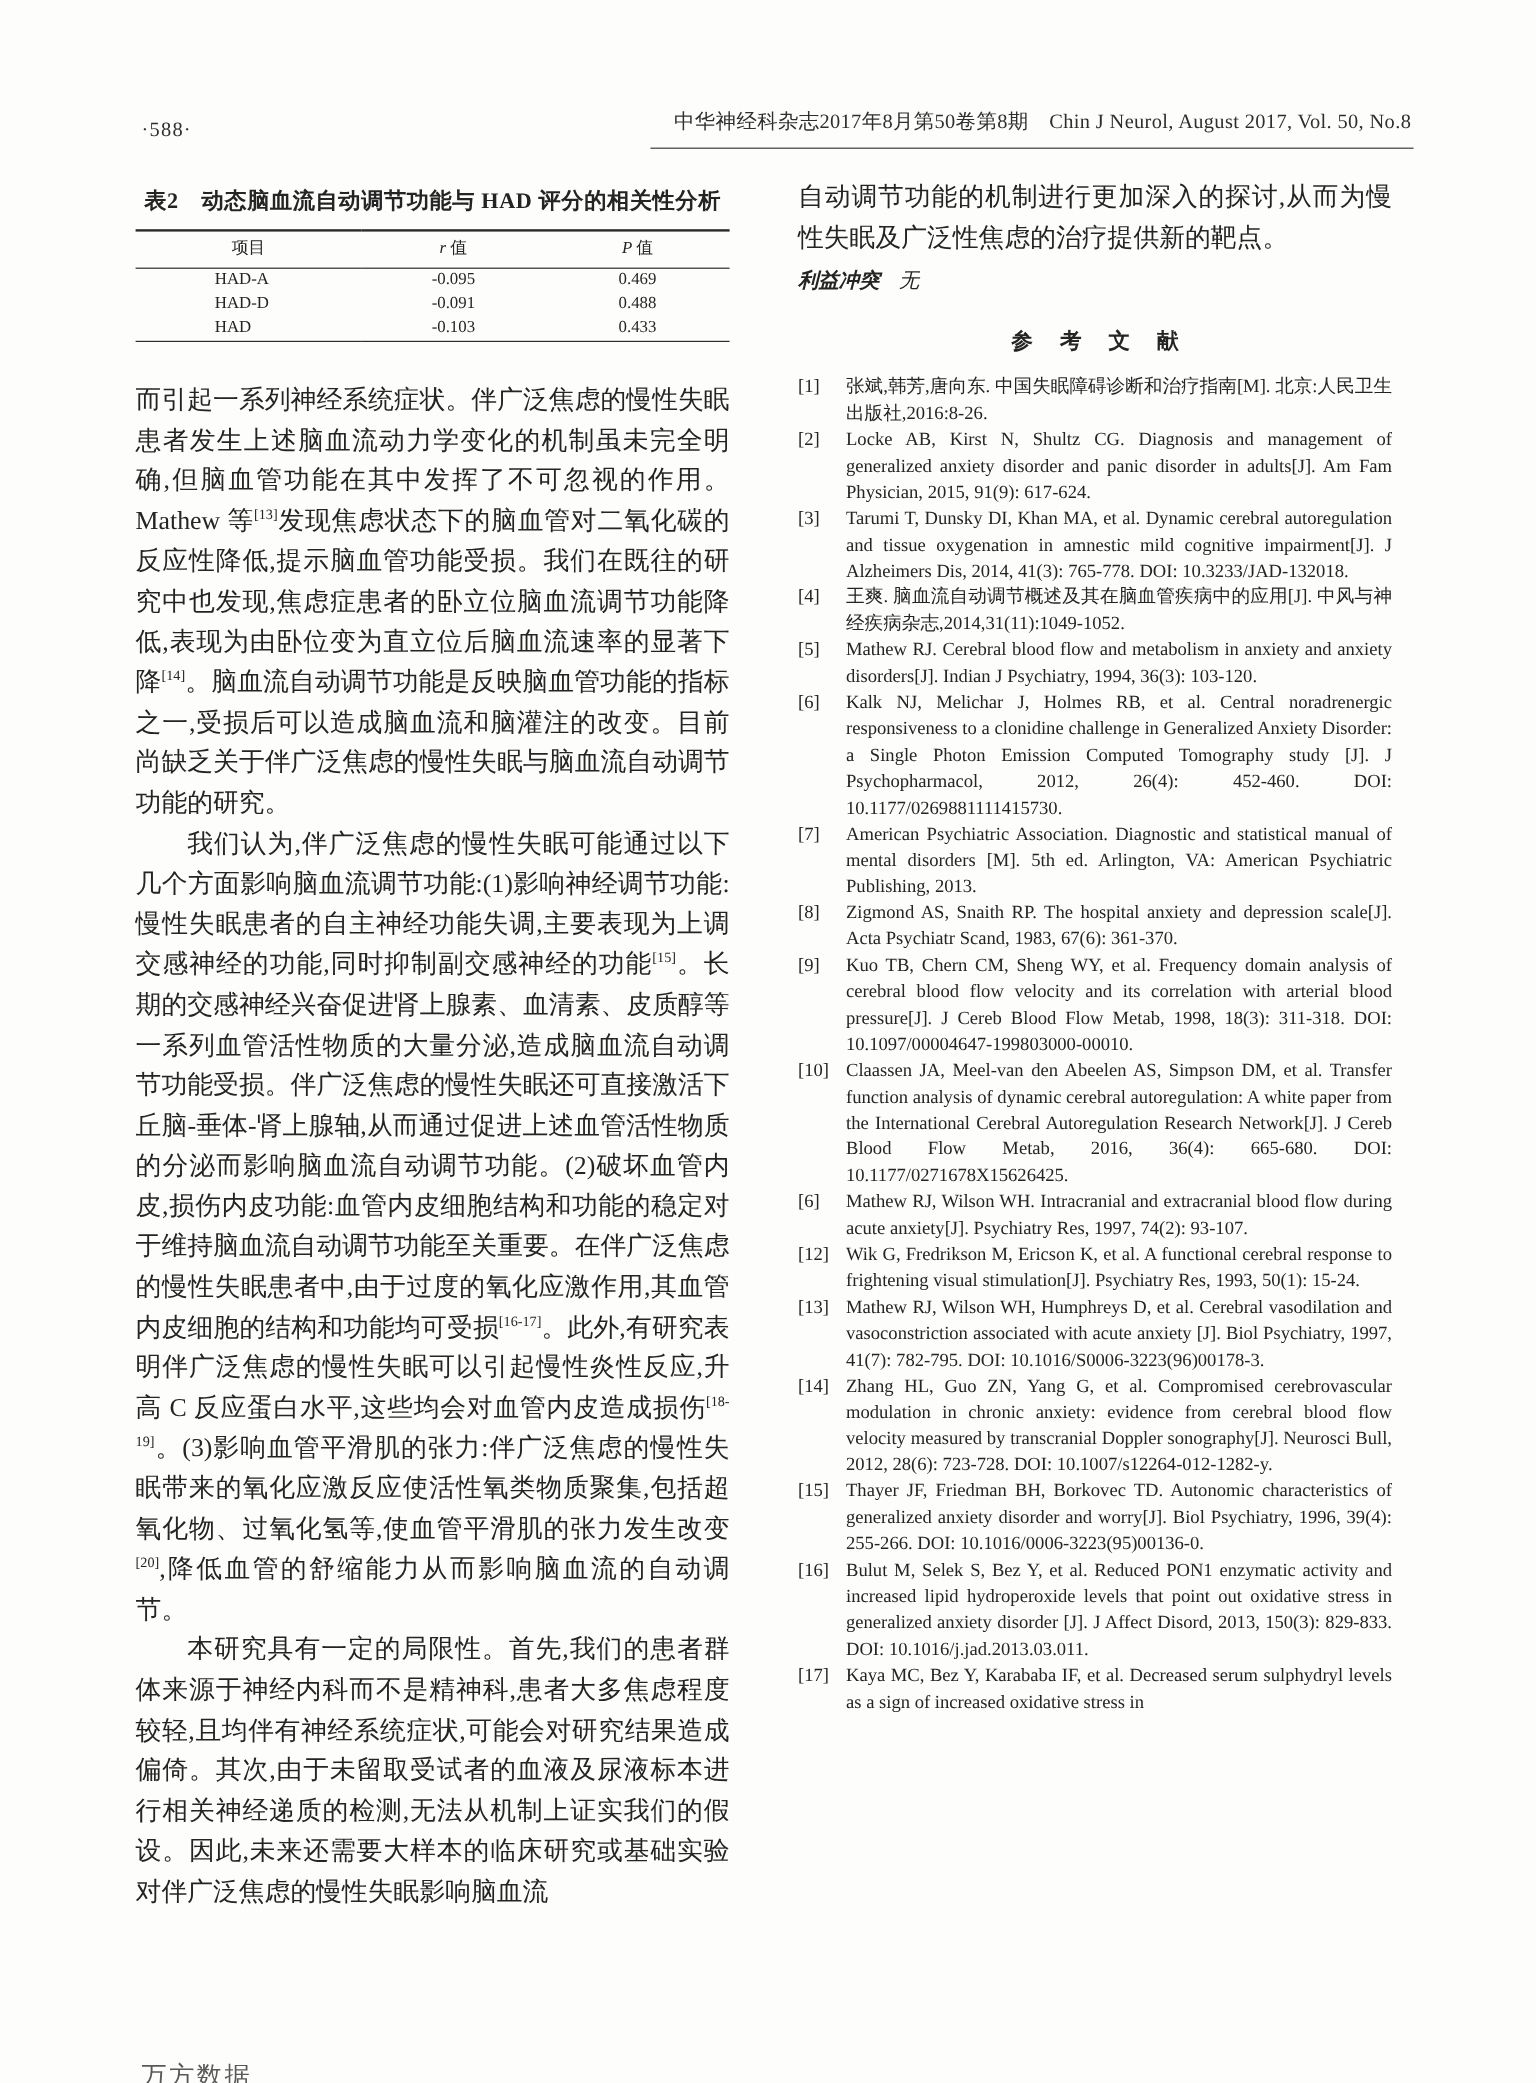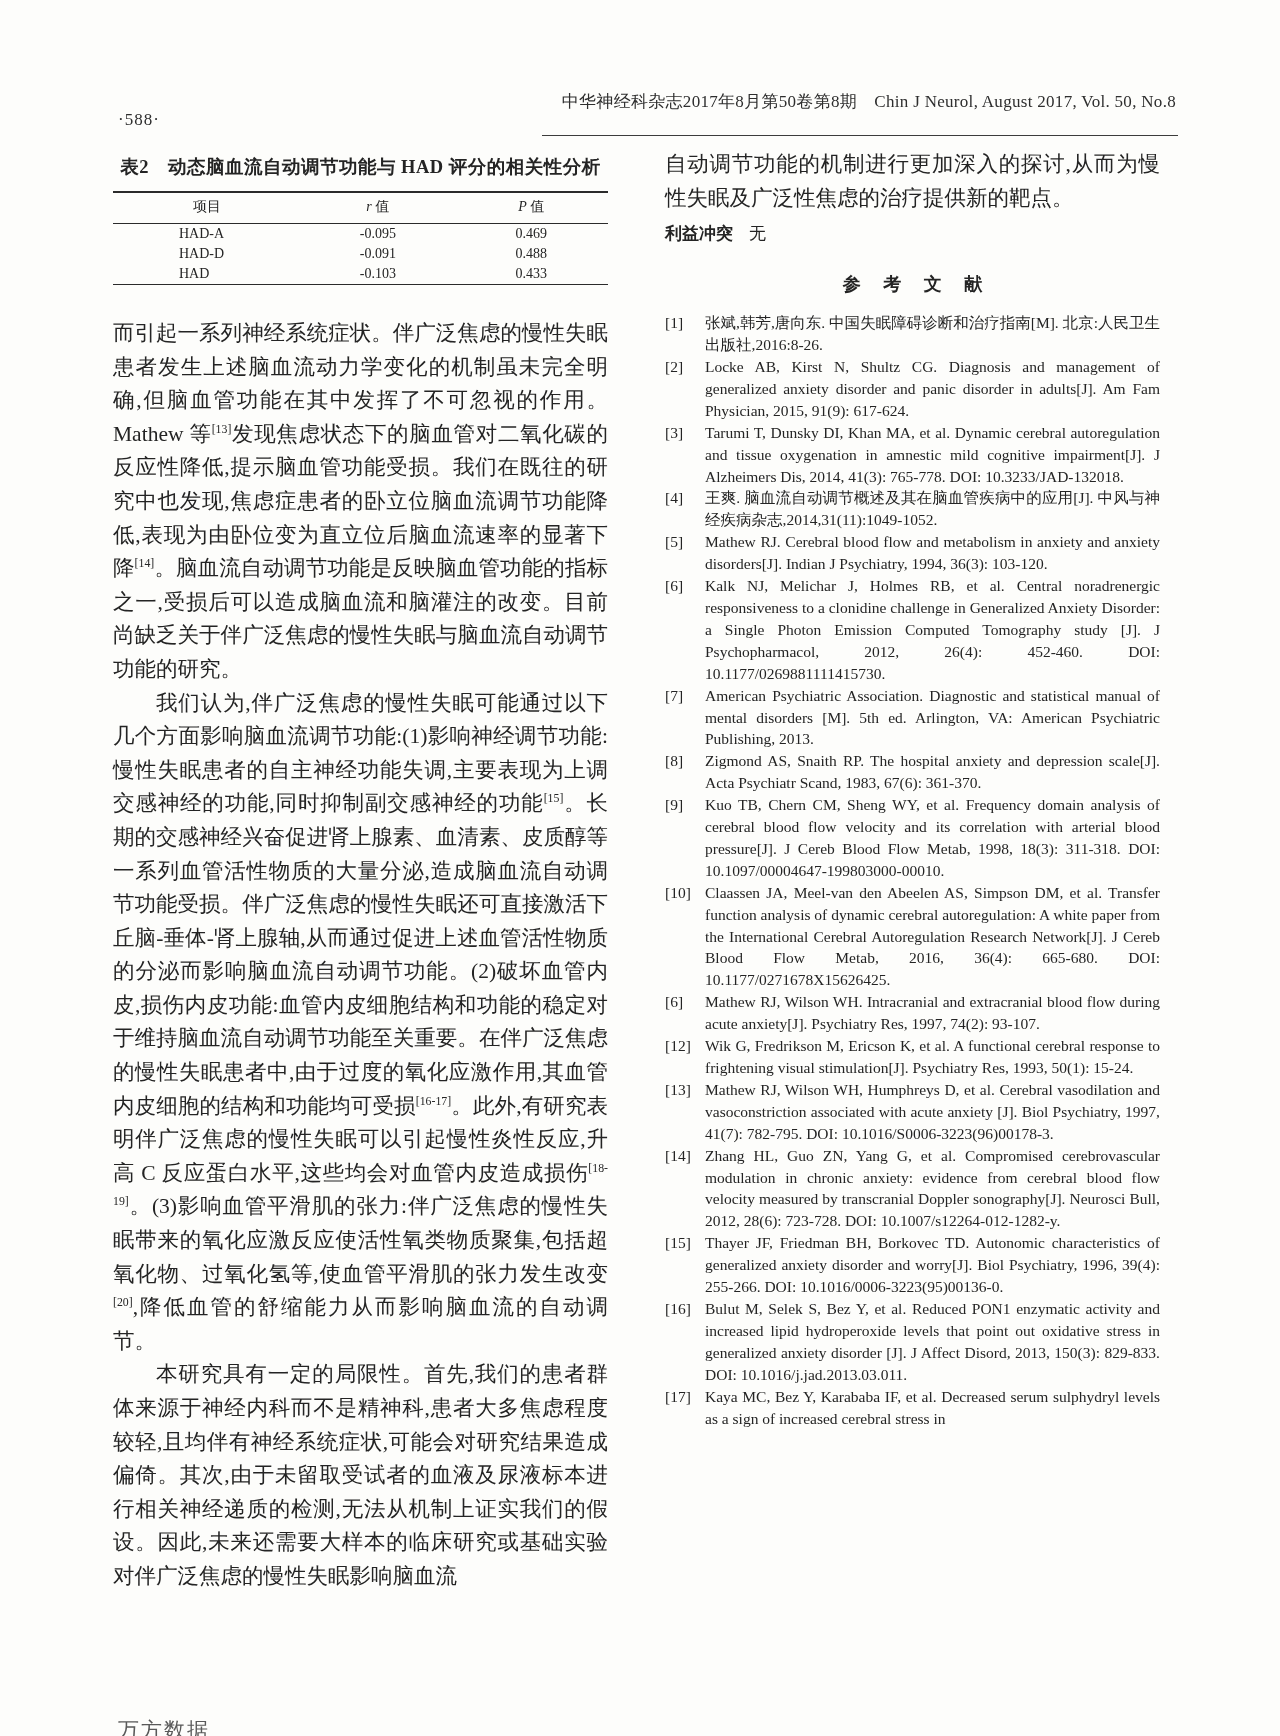--- a/index.html
+++ b/index.html
@@ -9,21 +9,21 @@
     background:#fdfdfb; color:#242424; overflow:hidden;
     font-family:"Liberation Serif","DejaVu Serif",serif;
   }
   
   .page-header {
     position:absolute; left:118px; top:90px; width:1060px;
     display:flex; justify-content:space-between; align-items:flex-end;
     font-size:17px; color:#2e2e2e;gap:39px;
   }
   .page-num { padding-bottom:6px; letter-spacing:1px; }
-  .journal-line { border-bottom:1.5px solid #3c3c3c; padding:0 2px 22px 20px; letter-spacing:0.3px; }
+  .journal-line { border-bottom:1.5px solid #3c3c3c; padding:0 2px 10px 20px; letter-spacing:0.3px; }
   
   .col { position:absolute; top:148px; width:495px; }
   .col-left  { left:113px; }
   .col-right { left:665px; }
   
   .tbl-title { font-weight:bold; font-size:18.5px; text-align:center; margin:6px 0 0; letter-spacing:0.5px; }
   table.tbl {
     width:100%; border-collapse:collapse; margin-top:12px; font-size:14px;
     border-top:2.4px solid #2b2b2b; border-bottom:1.6px solid #2b2b2b;
   }
@@ -34,21 +34,21 @@
   .it { font-style:italic; }
   
   #left-paragraphs { margin-top:32px; }
   .body-par {
     margin:0; font-size:21.5px; line-height:33.6px;
     text-align:justify; text-justify:inter-ideograph;
   }
   .body-par.indent { text-indent:2em; }
   sup { font-size:0.55em; vertical-align:super; line-height:0; }
   
-  .conflict { margin:7px 0 0; font-size:17px; }
+  .conflict { margin:7px 0 0; font-size:17px;font-style:italic; }
   .conflict .b { font-weight:bold; margin-right:16px; }
   .refs-heading {
     margin:27px 0 16px; text-align:center;
     font-size:18px; font-weight:bold; letter-spacing:9px; text-indent:9px;
   }
   #refs { }
   .ref-item { display:flex; font-size:15.5px; line-height:21.9px; }
   .ref-label { flex:0 0 40px; }
   .ref-text { flex:1; text-align:justify; }
   
@@ -174,20 +174,20 @@
         <div class="ref-item">
           <span class="ref-label">[15]</span>
           <div class="ref-text">Thayer JF, Friedman BH, Borkovec TD. Autonomic characteristics of generalized anxiety disorder and worry[J]. Biol Psychiatry, 1996, 39(4): 255-266. DOI: 10.1016/0006-3223(95)00136-0.</div>
         </div>
         <div class="ref-item">
           <span class="ref-label">[16]</span>
           <div class="ref-text">Bulut M, Selek S, Bez Y, et al. Reduced PON1 enzymatic activity and increased lipid hydroperoxide levels that point out oxidative stress in generalized anxiety disorder [J]. J Affect Disord, 2013, 150(3): 829-833. DOI: 10.1016/j.jad.2013.03.011.</div>
         </div>
         <div class="ref-item">
           <span class="ref-label">[17]</span>
-          <div class="ref-text">Kaya MC, Bez Y, Karababa IF, et al. Decreased serum sulphydryl levels as a sign of increased cerebral stress in</div>
+          <div class="ref-text">Kaya MC, Bez Y, Karababa IF, et al. Decreased serum sulphydryl levels as a sign of increased oxidative stress in</div>
         </div>
       </div>
   </section>
 
   <div class="watermark">万方数据</div>
 
 </div>
 
 </body></html>

